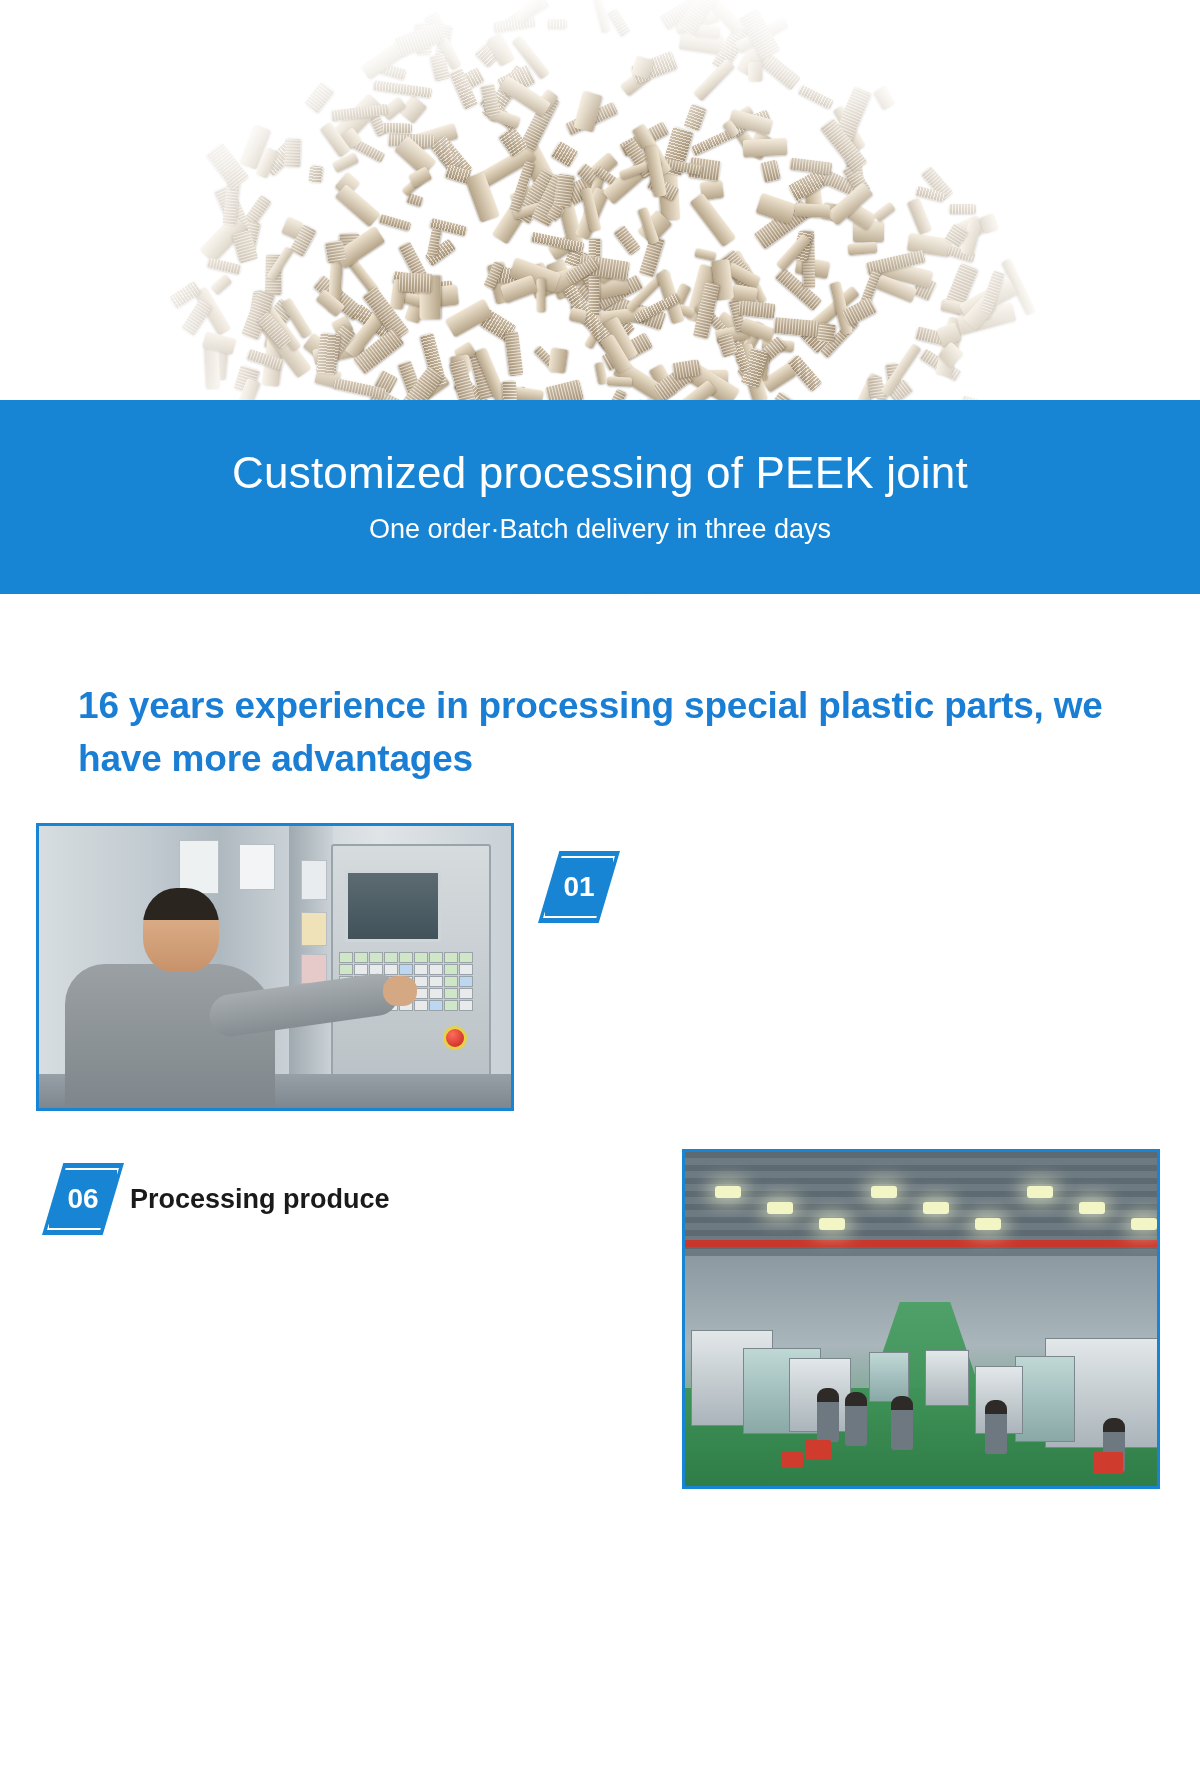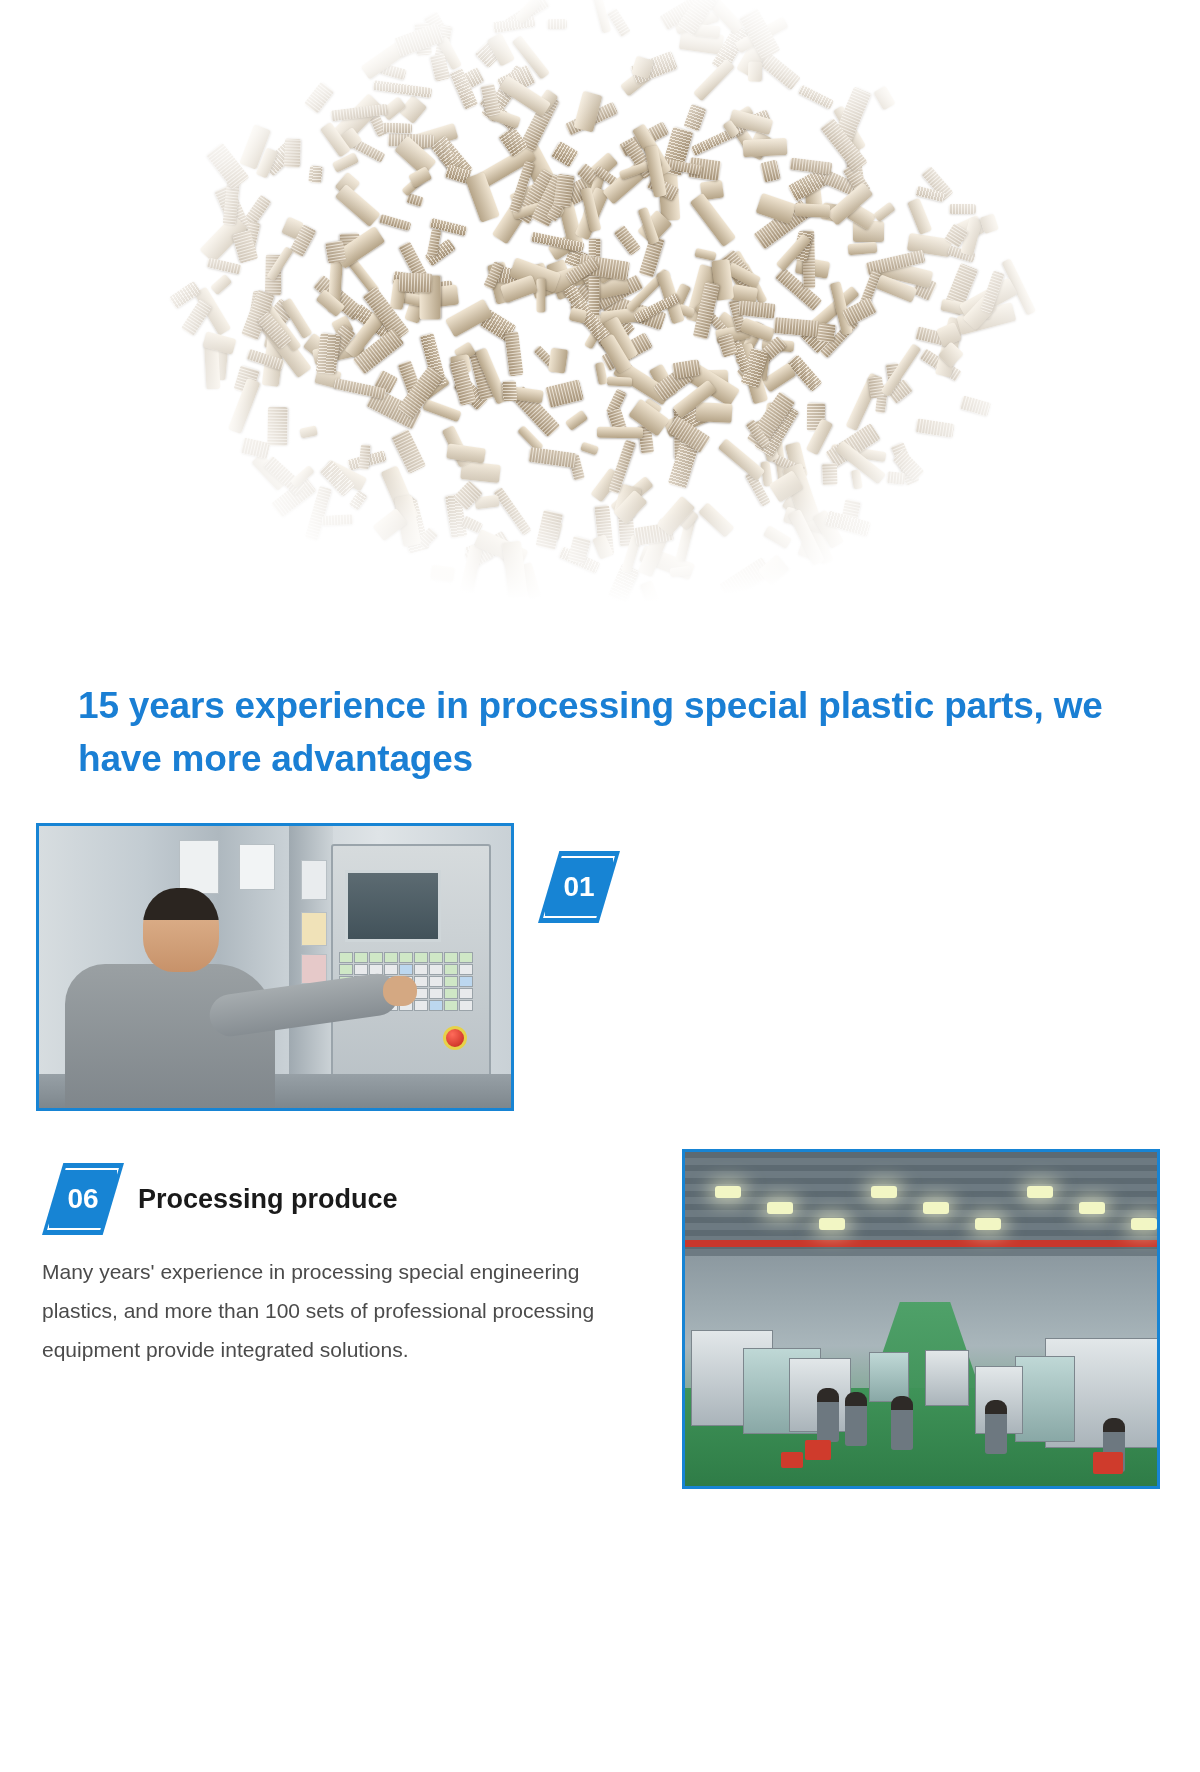--- a/index.html
+++ b/index.html
@@ -150,21 +150,21 @@
   .shop .aisle { position:absolute; left:150px; top:150px; width:180px; height:190px;
     background: linear-gradient(180deg,#4fa169 0%, #35854c 100%);
     clip-path: polygon(36% 0%, 64% 0%, 100% 100%, 0% 100%); }
   .shop .aisle2 { position:absolute; left:0; top:236px; width:100%; height:104px; background: linear-gradient(180deg,#3f9358,#2e7b46); }
   .shop .machine { position:absolute; background: linear-gradient(180deg,#e2e7e9,#aab4ba); border:1px solid #7c868d; }
   .shop .machine.teal { background: linear-gradient(180deg,#bfd8d6,#89a8a6); }
   .shop .worker { position:absolute; width:22px; height:54px; border-radius:9px 9px 3px 3px; background: linear-gradient(180deg,#2e2a27 0 26%, #6d7880 26%); }
   .shop .redbin { position:absolute; background:#cf3b2c; border-radius:2px; }
 
   .feature-text { flex: 1 1 auto; padding-top: 28px; }
-  .badge-row { display: flex; align-items: center; gap: 14px; }
+  .badge-row { display: flex; align-items: center; gap: 6px; }
   .hexbadge {
     position: relative;
     width: 82px; height: 72px;
     flex: 0 0 auto;
     display: flex; align-items: center; justify-content: center;
     color: #ffffff;
     font-size: 28px; font-weight: bold;
     background: #1784d4;
     clip-path: polygon(26% 0%, 100% 0%, 74% 100%, 0% 100%);
   }
@@ -655,23 +655,27 @@
           <div class="pc light" style="left: 546.401px; top: 413.019px; width: 35.52px; height: 18.6679px; transform: rotate(3deg); background-image: linear-gradient(rgb(240, 229, 210), rgb(181, 164, 136));"></div>
           <div class="pc light" style="left: 676.121px; top: 526.224px; width: 43.5676px; height: 14.7066px; transform: rotate(16deg); background-image: repeating-linear-gradient(90deg, rgba(255, 255, 255, 0.45) 0px, rgba(255, 255, 255, 0.45) 1px, rgba(120, 100, 76, 0.3) 1px, rgba(120, 100, 76, 0.3) 3px), linear-gradient(rgb(236, 223, 202), rgb(185, 167, 139));"></div>
           <div class="pc light" style="left: 522.071px; top: 401.973px; width: 45.3026px; height: 13.5775px; transform: rotate(-38deg); background-image: linear-gradient(rgb(240, 229, 210), rgb(181, 164, 136));"></div>
           <div class="pc" style="left: 567.132px; top: 347.508px; width: 21.2196px; height: 15.3513px; transform: rotate(73deg); background-image: repeating-linear-gradient(90deg, rgba(255, 255, 255, 0.45) 0px, rgba(255, 255, 255, 0.45) 1px, rgba(120, 100, 76, 0.3) 1px, rgba(120, 100, 76, 0.3) 3px), linear-gradient(rgb(236, 223, 202), rgb(185, 167, 139));"></div>
           <div class="pc dark" style="left: 185.169px; top: 207.389px; width: 45.7032px; height: 16.5718px; transform: rotate(41deg); background-image: linear-gradient(rgb(240, 229, 210), rgb(181, 164, 136));"></div>
           <div class="pc dark" style="left: 737.037px; top: 481.92px; width: 18.0192px; height: 11.8222px; transform: rotate(6deg); background-image: repeating-linear-gradient(90deg, rgba(255, 255, 255, 0.45) 0px, rgba(255, 255, 255, 0.45) 1px, rgba(120, 100, 76, 0.3) 1px, rgba(120, 100, 76, 0.3) 3px), linear-gradient(rgb(236, 223, 202), rgb(185, 167, 139));"></div>
         </div>
       <div class="hero-vignette"></div>
     </div>
 
+    <div class="banner">
+      <div class="banner-title">Customized processing of PEEK joint</div>
+      <div class="banner-sub">One order·Batch delivery in three days</div>
+    </div>
   </div>
 
-  <div class="section-heading">15 years experience in processing special plastic parts, we have more advantages</div>
+  <div class="section-heading">16 years experience in processing special plastic parts, we have more advantages</div>
 
   <div class="feature">
     <div class="photo-frame f1">
       <div class="cnc">
         <div class="wall"></div>
         <div class="door"></div>
         <div class="panel"></div>
         <div class="screen"></div>
         <div class="keys" id="cnc-keys">
             <i style="left: 0px; top: 0px; background: rgb(207, 231, 198);"></i>
@@ -745,21 +749,20 @@
   </div>
 
   <div class="feature left-text">
     <div class="feature-text">
       <div class="badge-row">
         <div class="hexbadge">
           <span>06</span>
         </div>
         <div class="feature-title">Processing produce</div>
       </div>
-      <div class="feature-body">Many years' experience in processing special engineering plastics, and more than 100 sets of professional processing equipment provide integrated solutions.</div>
     </div>
     <div class="photo-frame f2">
       <div class="shop">
         <div class="ceiling"></div>
         <div class="redpipe"></div>
         <div id="shop-lamps">
             <div class="lamp" style="left: 30px; top: 34px;"></div>
             <div class="lamp" style="left: 82px; top: 50px;"></div>
             <div class="lamp" style="left: 134px; top: 66px;"></div>
             <div class="lamp" style="left: 186px; top: 34px;"></div>

